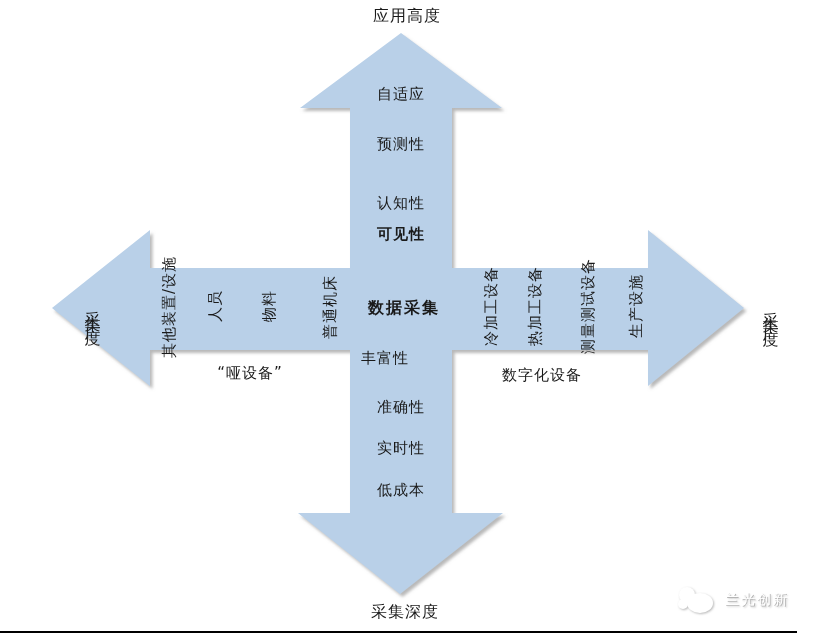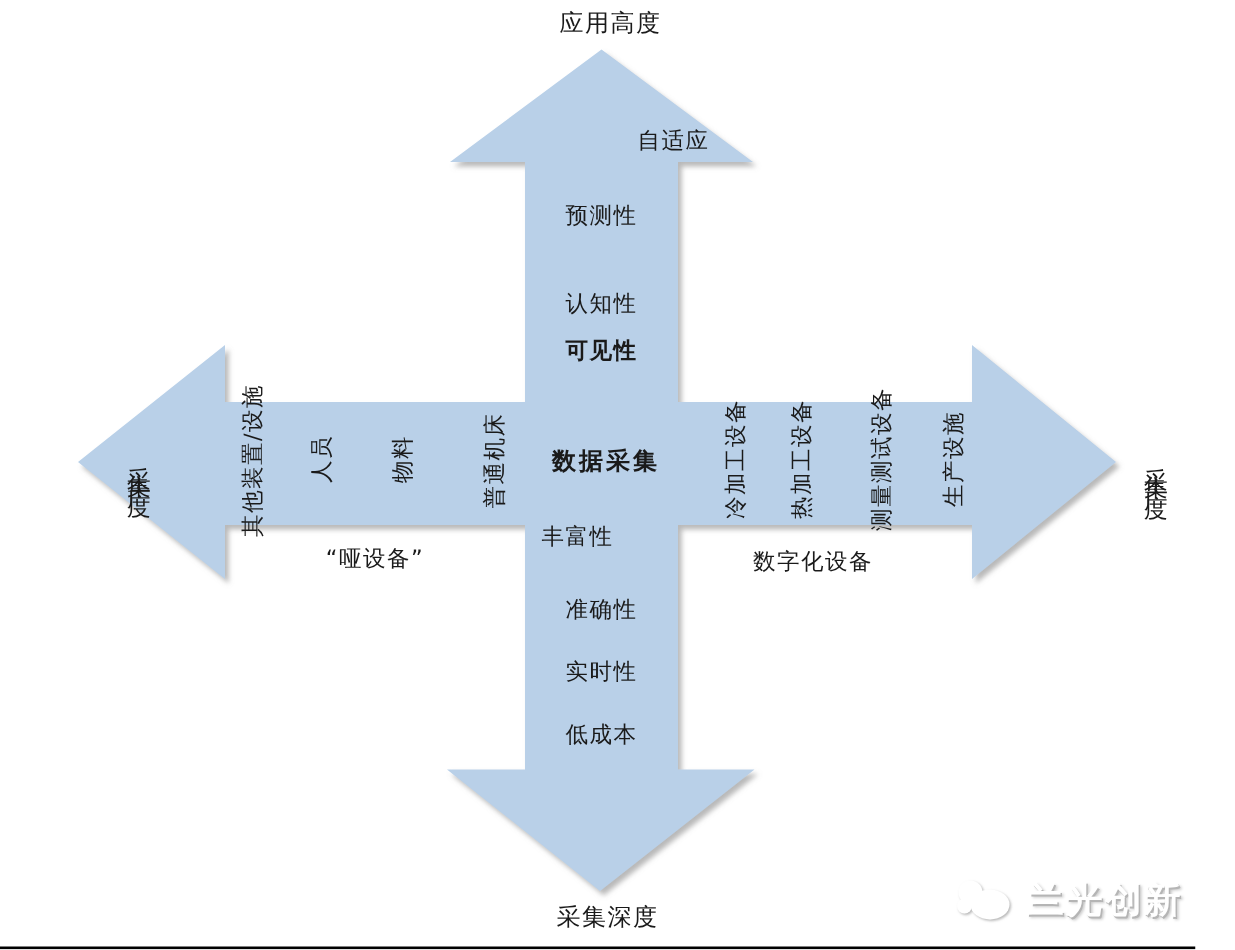--- a/index.html
+++ b/index.html
@@ -16,21 +16,21 @@
   .lbl.rot{transform:translate(-50%,-50%) rotate(-90deg);}
   .lbl.vert{
     transform:translate(-50%,-50%);
     writing-mode:vertical-rl;text-orientation:upright;
     font-size:16px;letter-spacing:6px;white-space:nowrap;
   }
   .logo{
     position:absolute;right:8px;top:584px;display:flex;align-items:center;gap:6px;
   }
   .logo-text{
-    font-size:24px;font-weight:bold;color:#ffffff;letter-spacing:2px;
+    font-size:14px;font-weight:normal;color:#ffffff;letter-spacing:2px;
     text-shadow:1px 1px 0 #b5b5b5, 2px 2px 2px #c9c9c9;
   }
   .footer-line{
     position:absolute;left:0;bottom:0;width:100%;height:2px;background:#000;
   }
 </style>
 </head>
 <body>
 
 <div class="page">
@@ -44,21 +44,21 @@
     <polygon filter="url(#ds)" fill="#b9d0e8" points="401,33 502,108 452,108 452,268 648,268 648,230 744,308 648,386 648,350 452,350 452,513 503,513 400,594 298,513 350,513 350,350 150,350 150,386 52,308 150,230 150,268 350,268 350,108 300,108"></polygon>
   </svg>
 
   <div class="lbl axis" style="left:407px;top:16px;">应用高度</div>
   <div class="lbl axis" style="left:405px;top:612px;">采集深度</div>
   <div class="lbl vert" style="left:92px;top:310px;">采集广度</div>
   <div class="lbl vert" style="left:770px;top:311px;">采集广度</div>
 
   <div class="lbl center" style="left:404px;top:308px;">数据采集</div>
 
-  <div class="lbl" style="left:401px;top:94px;margin-left:48px;">自适应</div>
+  <div class="lbl" style="left:401px;top:94px;">自适应</div>
   <div class="lbl" style="left:401px;top:144px;">预测性</div>
   <div class="lbl" style="left:401px;top:203px;">认知性</div>
   <div class="lbl" style="left:401px;top:234px;font-weight:bold;">可见性</div>
 
   <div class="lbl" style="left:385px;top:358px;">丰富性</div>
   <div class="lbl" style="left:401px;top:407px;">准确性</div>
   <div class="lbl" style="left:401px;top:448px;">实时性</div>
   <div class="lbl" style="left:401px;top:490px;">低成本</div>
 
   <div class="lbl rot" style="left:169px;top:307px;">其他装置/设施</div>

